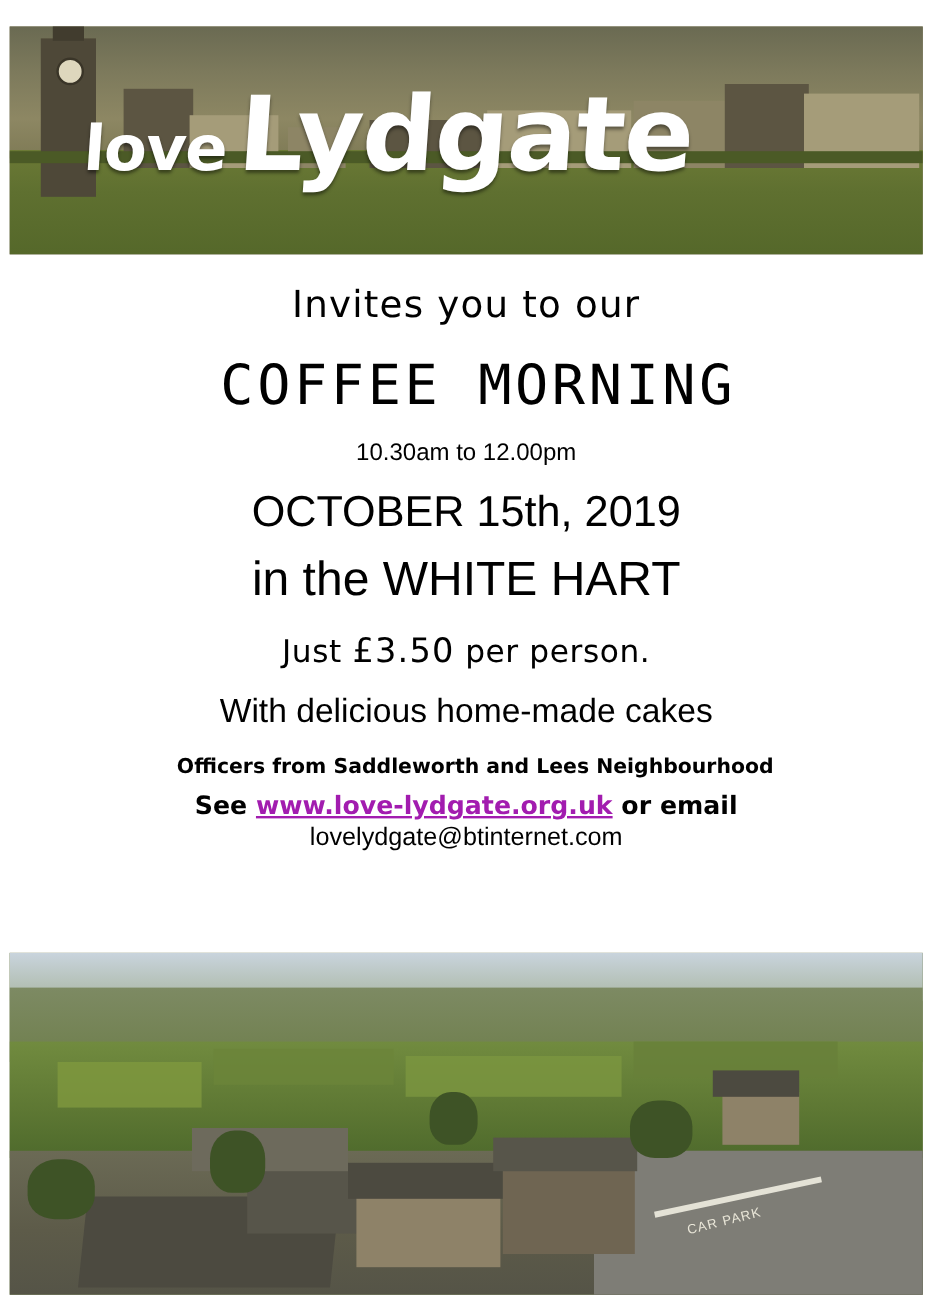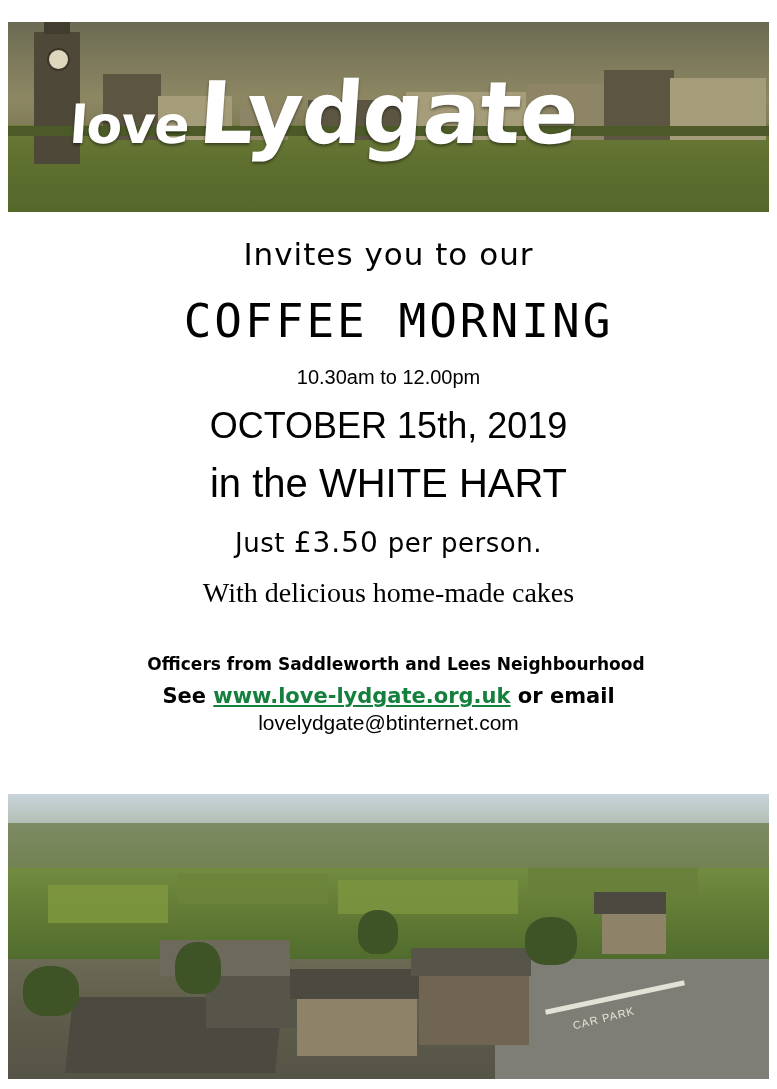--- a/index.html
+++ b/index.html
@@ -141,40 +141,40 @@
     margin-bottom: 20px;
   }
   .l-price {
     font-family: "DejaVu Sans", sans-serif;
     font-size: 26px;
     letter-spacing: 0.5px;
     margin-bottom: 18px;
   }
   .l-price .amt { font-size: 28px; letter-spacing: 1px; }
   .l-cakes {
-    font-family: Liberation Serif, serif;
+    font-family: Liberation Sans, sans-serif;
     font-size: 28px;
-    margin-bottom: 44px;
+    margin-bottom: 19px;
   }
   .l-officers {
     font-family: "DejaVu Sans", sans-serif;
     font-weight: bold;
     font-size: 17px;
     line-height: 1.32;
     margin-bottom: 8px;
     margin-left: 15px;
   }
   .l-see {
     font-family: "DejaVu Sans", sans-serif;
     font-weight: bold;
     font-size: 21px;
     line-height: 1.32;
   }
   .l-see a {
-    color: #15803d;
+    color: #a21caf;
     text-decoration: underline;
   }
   .l-email {
     font-family: "Liberation Sans", sans-serif;
     font-size: 21px;
   }
 
   
   .photo {
     position: absolute;

